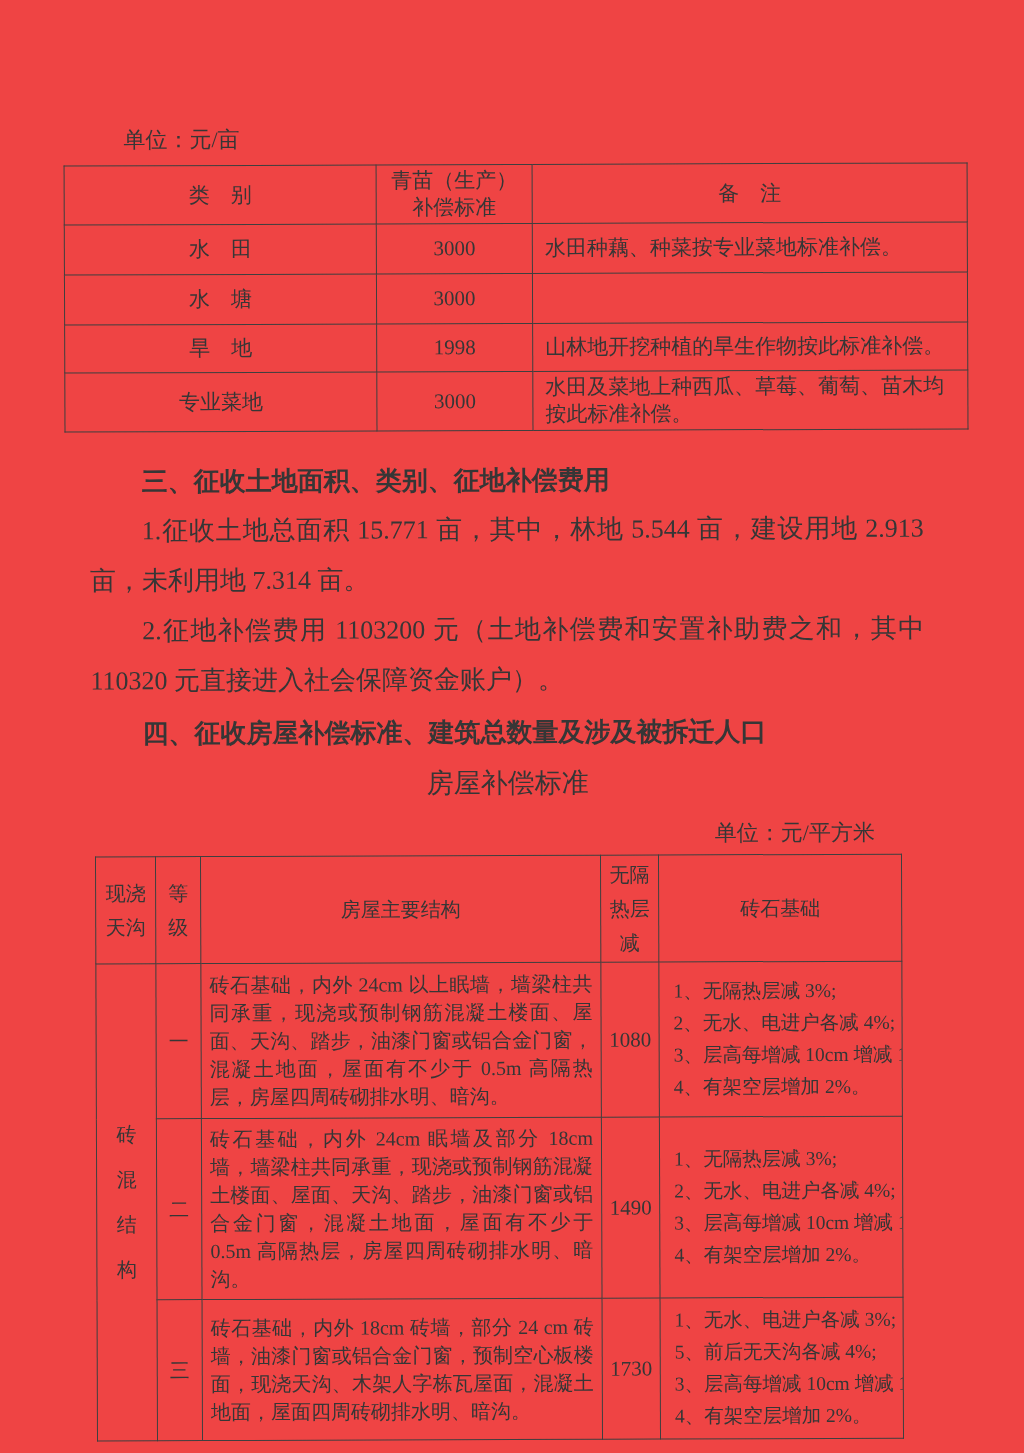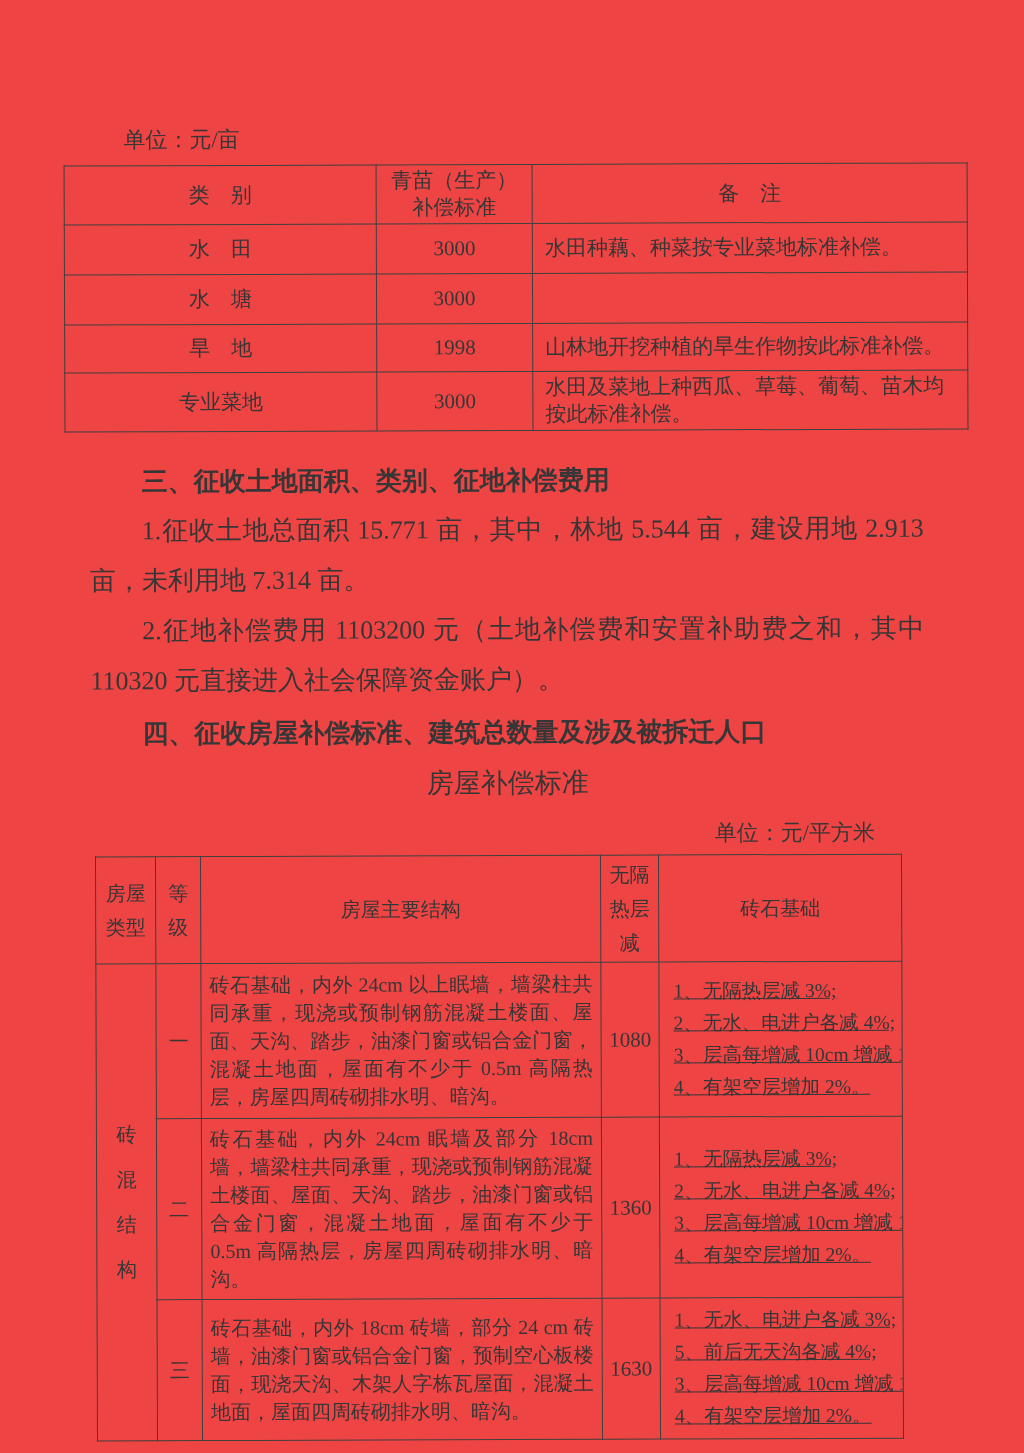--- a/index.html
+++ b/index.html
@@ -105,21 +105,21 @@
     text-align: justify;
     text-justify: inter-ideograph;
     line-height: 28px;
     padding: 6px 8px;
   }
   .t2 .cell-standard { text-align: center; font-size: 21px; }
   .t2 .cell-factors {
     padding: 6px 4px 6px 14px;
     font-size: 19.5px;
   }
-  .t2 .factor-line { line-height: 32px; white-space: nowrap; text-decoration: underline; }
+  .t2 .factor-line { line-height: 32px; white-space: nowrap; }
   .t2 .row-g1 td { height: 142px; }
   .t2 .row-g2 td { height: 150px; }
   .t2 .row-g3 td { height: 118px; }
 </style>
 </head>
 <body>
 
 <div class="page">
   <div class="doc">
 
@@ -175,21 +175,21 @@
     <table class="t2">
       <colgroup>
           <col style="width:60px">
           <col style="width:45px">
           <col style="width:400px">
           <col style="width:58px">
           <col style="width:243px">
         </colgroup>
       <thead>
         <tr class="th-row">
-          <th><span>房屋类型</span></th>
+          <th><span>现浇天沟</span></th>
           <th><span class="char-stack">等级</span></th>
           <th>房屋主要结构</th>
           <th>无隔热层减</th>
           <th>砖石基础</th>
         </tr>
       </thead>
       <tbody>
         <tr class="row-g1">
           <td class="cell-type" rowspan="3"><span class="char-stack">砖混结构</span></td>
           <td class="cell-grade">一</td>
@@ -198,32 +198,32 @@
           <td class="cell-factors">
             <div class="factor-line">1、无隔热层减 3%;</div>
             <div class="factor-line">2、无水、电进户各减 4%;</div>
             <div class="factor-line">3、层高每增减 10cm 增减 1%;</div>
             <div class="factor-line">4、有架空层增加 2%。</div>
           </td>
         </tr>
         <tr class="row-g2">
           <td class="cell-grade">二</td>
           <td class="cell-structure">砖石基础，内外 24cm 眠墙及部分 18cm 墙，墙梁柱共同承重，现浇或预制钢筋混凝土楼面、屋面、天沟、踏步，油漆门窗或铝合金门窗，混凝土地面，屋面有不少于 0.5m 高隔热层，房屋四周砖砌排水明、暗沟。</td>
-          <td class="cell-standard">1360</td>
+          <td class="cell-standard">1490</td>
           <td class="cell-factors">
             <div class="factor-line">1、无隔热层减 3%;</div>
             <div class="factor-line">2、无水、电进户各减 4%;</div>
             <div class="factor-line">3、层高每增减 10cm 增减 1%;</div>
             <div class="factor-line">4、有架空层增加 2%。</div>
           </td>
         </tr>
         <tr class="row-g3">
           <td class="cell-grade">三</td>
           <td class="cell-structure">砖石基础，内外 18cm 砖墙，部分 24 cm 砖墙，油漆门窗或铝合金门窗，预制空心板楼面，现浇天沟、木架人字栋瓦屋面，混凝土地面，屋面四周砖砌排水明、暗沟。</td>
-          <td class="cell-standard">1630</td>
+          <td class="cell-standard">1730</td>
           <td class="cell-factors">
             <div class="factor-line">1、无水、电进户各减 3%;</div>
             <div class="factor-line">5、前后无天沟各减 4%;</div>
             <div class="factor-line">3、层高每增减 10cm 增减 1%;</div>
             <div class="factor-line">4、有架空层增加 2%。</div>
           </td>
         </tr>
       </tbody>
     </table>
 

